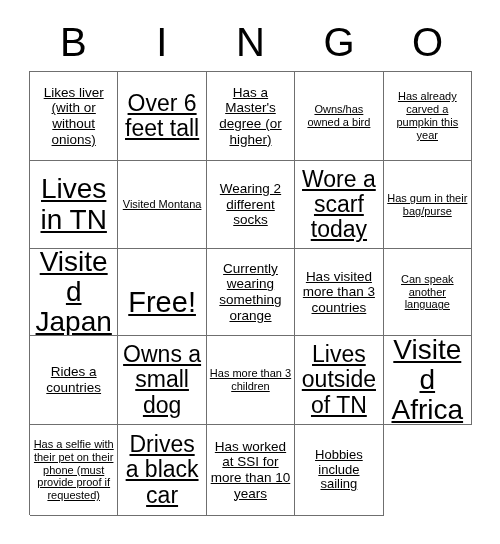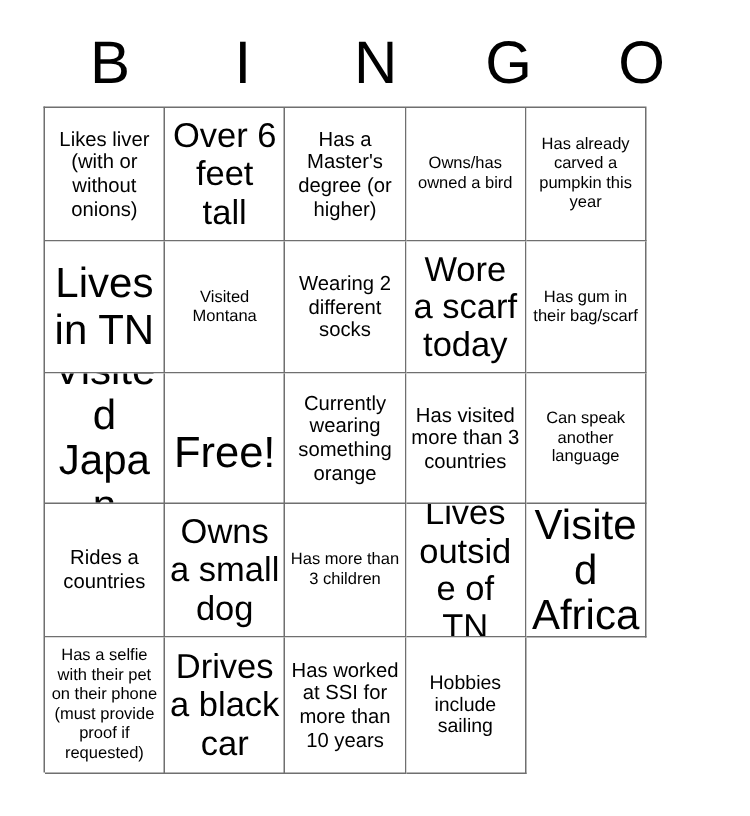--- a/index.html
+++ b/index.html
@@ -43,29 +43,30 @@
     letter-spacing: 0px;
     color: #000000;
     font-family: "Liberation Sans", sans-serif;
   }
 
   
   .bingo-grid {
     position: absolute;
     left: 29px;
     top: 71px;
-    width: 402px;
+    width: 443px;
     height: 444px;
     display: grid;
     grid-template-columns: repeat(5, 1fr);
     grid-template-rows: 89px 88px 87px 89px 91px;
     box-sizing: border-box;
     border-top: 1.4px solid #6f6f6f;
     border-left: 1.4px solid #6f6f6f;
     background: #ffffff;
+    text-decoration: underline;
   }
 
   .bingo-cell {
     box-sizing: border-box;
     border-right: 1.4px solid #6f6f6f;
     border-bottom: 1.4px solid #6f6f6f;
     display: flex;
     align-items: center;
     justify-content: center;
     text-align: center;
@@ -129,21 +130,21 @@
       <div class="bingo-cell">
         <span class="cell-text fs-md">Visited Montana</span>
       </div>
       <div class="bingo-cell">
         <span class="cell-text fs-sm">Wearing 2 different socks</span>
       </div>
       <div class="bingo-cell">
         <span class="cell-text fs-xl">Wore a scarf today</span>
       </div>
       <div class="bingo-cell">
-        <span class="cell-text fs-md">Has gum in their bag/scarf</span>
+        <span class="cell-text fs-md">Has gum in their bag/purse</span>
       </div>
       <div class="bingo-cell">
         <span class="cell-text fs-xxl">Visited Japan</span>
       </div>
       <div class="bingo-cell free-cell">
         <span class="cell-text">Free!</span>
       </div>
       <div class="bingo-cell">
         <span class="cell-text fs-sm">Currently wearing something orange</span>
       </div>

